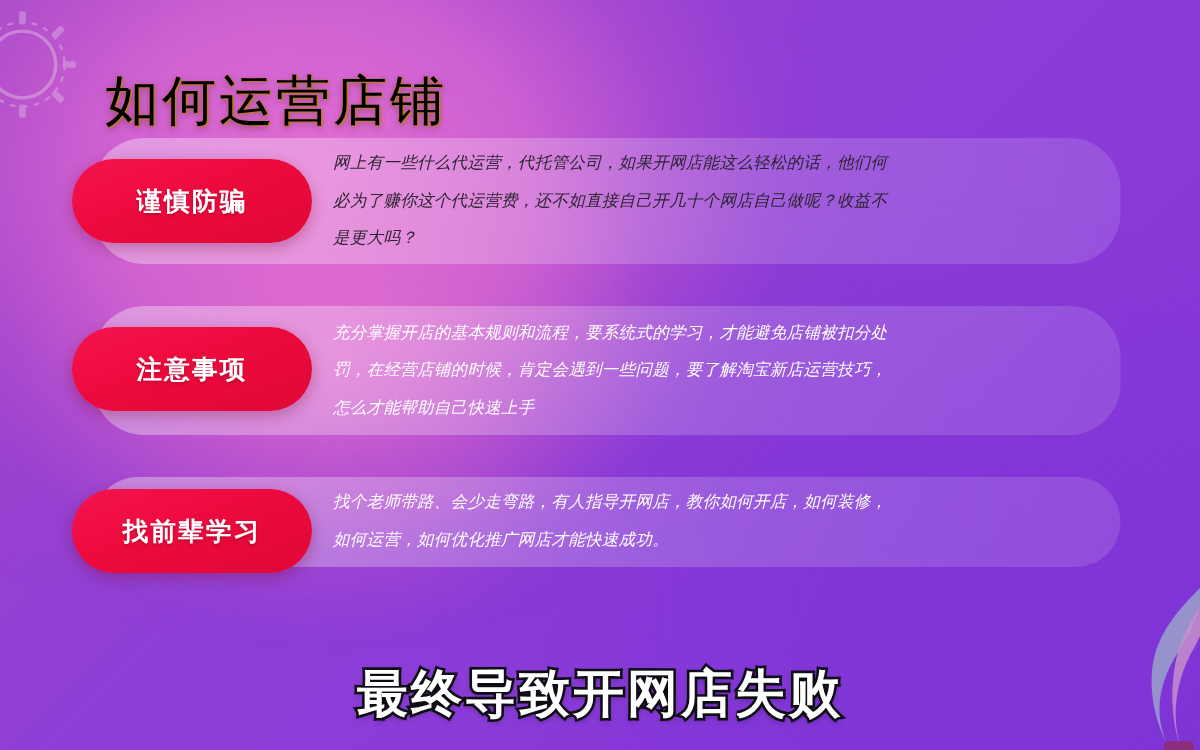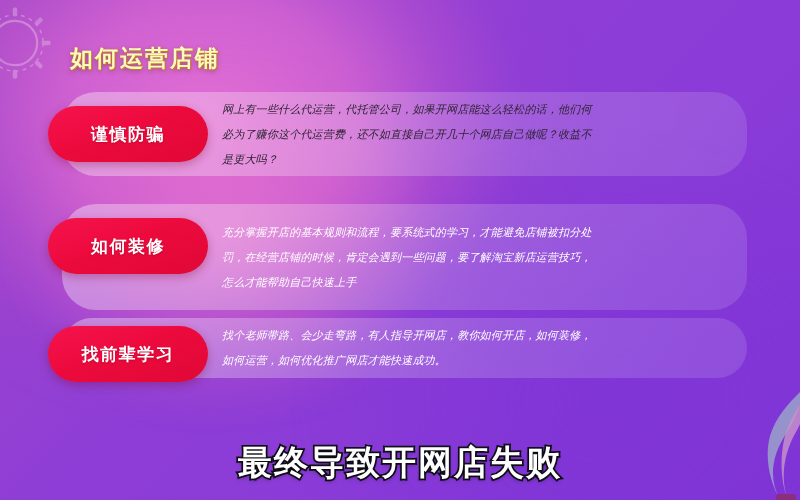--- a/index.html
+++ b/index.html
@@ -84,24 +84,24 @@
     width: 60px;
     height: 120px;
     opacity: 0.85;
   }
 
   
   .title {
     position: absolute;
     left: 70px;
     top: 43px;
-    font-size: 23px;
-    font-weight: bold;
+    font-size: 36px;
+    font-weight: normal;
     letter-spacing: 2px;
-    color: #fef9c3;
+    color: #000000;
     text-shadow:
       0 0 1px #b8761a,
       1px 1px 0 #c07f1c,
       0 2px 5px rgba(90,30,10,0.45);
     white-space: nowrap;
   }
 
   
   .card {
     position: absolute;
@@ -109,21 +109,21 @@
     width: 685px;
     border-radius: 34px;
     background: linear-gradient(100deg,
       rgba(255,255,255,0.36) 0%,
       rgba(255,255,255,0.26) 30%,
       rgba(255,255,255,0.17) 62%,
       rgba(255,255,255,0.12) 100%);
     box-sizing: border-box;
   }
   .card-1 { top: 92px;  height: 84px; }
-  .card-2 { top: 204px; height: 106px; }
+  .card-2 { top: 204px; height: 86px; }
   .card-3 { top: 318px; height: 60px; }
 
   .card-body {
     position: absolute;
     left: 160px;
     right: 22px;
     top: 0;
     bottom: 0;
     display: flex;
     flex-direction: column;
@@ -229,21 +229,21 @@
   </div>
 
   <div class="card card-2">
     <div class="card-body">
       <div class="card-text">充分掌握开店的基本规则和流程，要系统式的学习，才能避免店铺被扣分处
 罚，在经营店铺的时候，肯定会遇到一些问题，要了解淘宝新店运营技巧，
 怎么才能帮助自己快速上手</div>
     </div>
   </div>
   <div class="pill pill-2">
-    <span class="pill-label">如何装修</span>
+    <span class="pill-label">注意事项</span>
   </div>
 
   <div class="card card-3">
     <div class="card-body">
       <div class="card-text">找个老师带路、会少走弯路，有人指导开网店，教你如何开店，如何装修，
 如何运营，如何优化推广网店才能快速成功。</div>
     </div>
   </div>
   <div class="pill pill-3">
     <span class="pill-label">找前辈学习</span>

